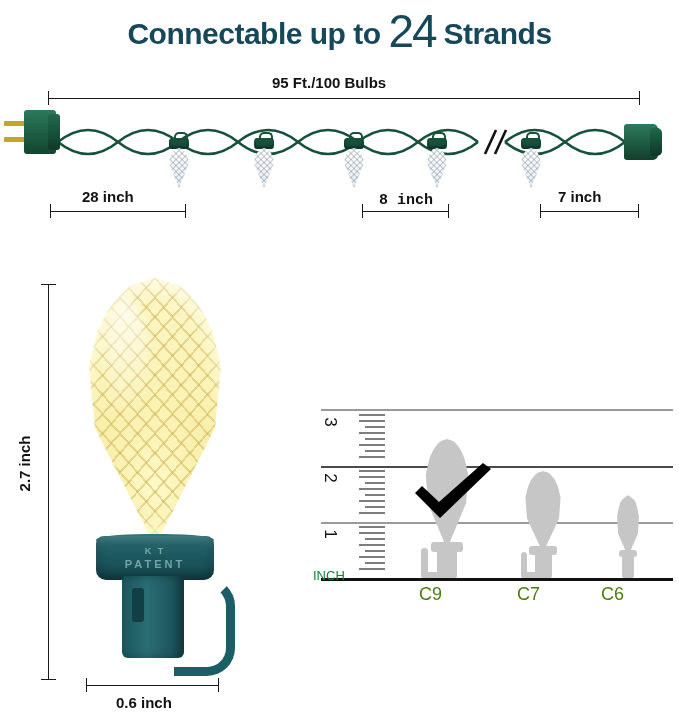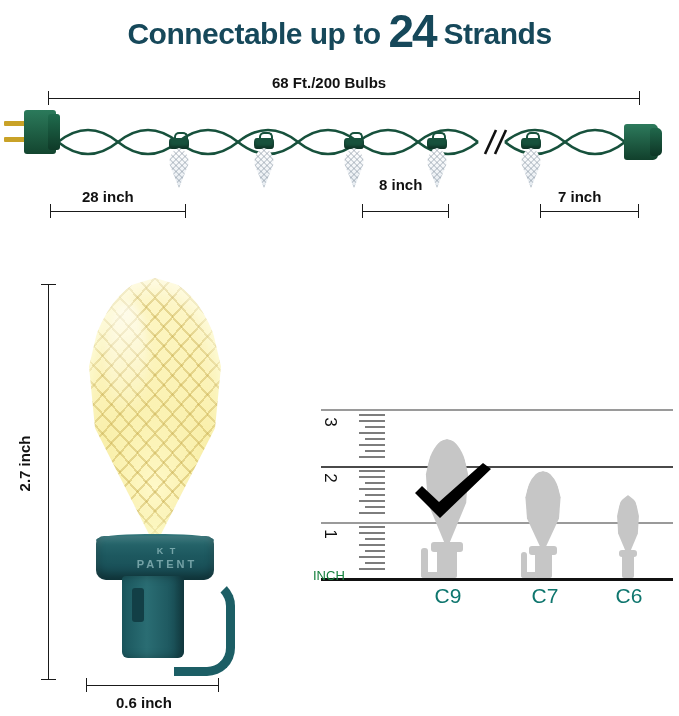--- a/index.html
+++ b/index.html
@@ -8,21 +8,21 @@
     font-family:"Liberation Sans","DejaVu Sans",sans-serif;
     color:#000;
   }
 
   
   #title{
     position:absolute;left:0;top:8px;width:679px;text-align:center;
     color:#16485a;font-weight:bold;font-size:30px;letter-spacing:-0.5px;
     white-space:nowrap;line-height:46px;
   }
-  #title .big{font-size:46px;font-weight:bold;vertical-align:-3px;letter-spacing:-2px;}
+  #title .big{font-size:46px;font-weight:normal;vertical-align:-3px;letter-spacing:-2px;}
 
   
   .dimline{position:absolute;height:1px;background:#1a1a1a;}
   .dimtick{position:absolute;width:1px;background:#1a1a1a;}
   .dimlabel{position:absolute;font-size:15px;font-weight:bold;color:#111;white-space:nowrap;}
 
   
   #stringwrap{position:absolute;left:0;top:100px;width:679px;height:105px;}
 
   
@@ -77,21 +77,21 @@
     background:linear-gradient(180deg,#2a6b70 0%,#1d585f 45%,#164a52 100%);
     border-radius:8px 8px 10px 10px;
     box-shadow:inset 0 -6px 10px rgba(0,0,0,.35), inset 0 4px 6px rgba(255,255,255,.12);
   }
   #bigbulb .base-rim{
     position:absolute;left:26px;top:256px;width:118px;height:12px;
     background:linear-gradient(180deg,#35787c,#1f5d64);border-radius:50%/60%;
   }
   #bigbulb .emb{
     position:absolute;width:118px;left:26px;text-align:center;
-    color:rgba(190,225,228,.55);font-size:9px;letter-spacing:2px;font-weight:bold;margin-left:12px;
+    color:rgba(190,225,228,.55);font-size:9px;letter-spacing:2px;font-weight:bold;
   }
   #bigbulb .emb1{top:268px;}
   #bigbulb .emb2{top:280px;font-size:11px;letter-spacing:3px;}
   #bigbulb .stem{
     position:absolute;left:52px;top:298px;width:62px;height:82px;
     background:linear-gradient(90deg,#1a565d 0%,#2a6d73 40%,#174c54 100%);
     border-radius:4px 4px 6px 6px;
     box-shadow:inset -6px 0 10px rgba(0,0,0,.3);
   }
   #bigbulb .stem-slot{
@@ -108,33 +108,33 @@
   #cmp{position:absolute;left:313px;top:398px;width:360px;height:215px;}
   .gridline{position:absolute;height:1.5px;background:#9a9a9a;}
   .baseline{position:absolute;height:2.5px;background:#111;}
   .ruler-tick{position:absolute;background:#7d7d7d;height:1.5px;}
   .ruler-num{
     position:absolute;font-size:17px;font-weight:normal;color:#111;
     transform:rotate(90deg);transform-origin:center center;
   }
   .ruler-inch{position:absolute;font-size:13px;color:#15803d;letter-spacing:0px;}
   .cmp-bulb{position:absolute;background:#c6c6c6;}
-  .cmp-label{position:absolute;font-size:21px;color:#0f766e;text-align:center;}
+  .cmp-label{position:absolute;font-size:18px;color:#4d7c0f;text-align:left;}
   .checkmark{position:absolute;}
 </style>
 </head>
 <body>
 
 <div id="title">
   <span>Connectable up to </span><span class="big">24</span><span> Strands</span>
 </div>
 
 <div>
 
-  <div class="dimlabel" style="left:272px;top:74px;">68 Ft./200 Bulbs</div>
+  <div class="dimlabel" style="left:272px;top:74px;">95 Ft./100 Bulbs</div>
   <div class="dimline" style="left:48px;top:98px;width:592px;"></div>
   <div class="dimtick" style="left:48px;top:91px;height:14px;"></div>
   <div class="dimtick" style="left:639px;top:91px;height:14px;"></div>
 
   <div id="stringwrap">
 
     <svg width="679" height="60" viewBox="0 0 679 60" style="position:absolute;left:0;top:12px;">
       <path d="M58,30 C78,14 98,14 118,30 C138,46 158,46 178,30 C198,14 218,14 238,30 C258,46 278,46 298,30 C318,14 338,14 358,30 C378,46 398,46 418,30 C438,14 458,14 478,30" fill="none" stroke="#17513c" stroke-width="2.6"></path>
       <path d="M58,30 C78,46 98,46 118,30 C138,14 158,14 178,30 C198,46 218,46 238,30 C258,14 278,14 298,30 C318,46 338,46 358,30 C378,14 398,14 418,30 C438,46 458,46 478,30" fill="none" stroke="#17513c" stroke-width="2.6"></path>
       <path d="M505,30 C525,14 545,14 565,30 C585,46 605,46 625,30" fill="none" stroke="#17513c" stroke-width="2.6"></path>
@@ -183,21 +183,21 @@
       <div class="endsock" style="left:624px;top:24px;width:34px;height:36px;background:linear-gradient(180deg,#2d7a5c,#11402c);"></div>
       <div class="endsock" style="left:650px;top:28px;width:12px;height:28px;background:linear-gradient(180deg,#20674b,#0e3626);"></div>
     </div>
   </div>
 
   <div class="dimlabel" style="left:82px;top:188px;">28 inch</div>
   <div class="dimline" style="left:50px;top:211px;width:136px;"></div>
   <div class="dimtick" style="left:50px;top:204px;height:14px;"></div>
   <div class="dimtick" style="left:185px;top:204px;height:14px;"></div>
 
-  <div class="dimlabel" style="left:379px;top:176px;">8 inch</div>
+  <div class="dimlabel" style="left:379px;top:192px;font-family:Liberation Mono, monospace;">8 inch</div>
   <div class="dimline" style="left:362px;top:211px;width:87px;"></div>
   <div class="dimtick" style="left:362px;top:204px;height:14px;"></div>
   <div class="dimtick" style="left:448px;top:204px;height:14px;"></div>
 
   <div class="dimlabel" style="left:558px;top:188px;">7 inch</div>
   <div class="dimline" style="left:540px;top:211px;width:99px;"></div>
   <div class="dimtick" style="left:540px;top:204px;height:14px;"></div>
   <div class="dimtick" style="left:638px;top:204px;height:14px;"></div>
 </div>
 

